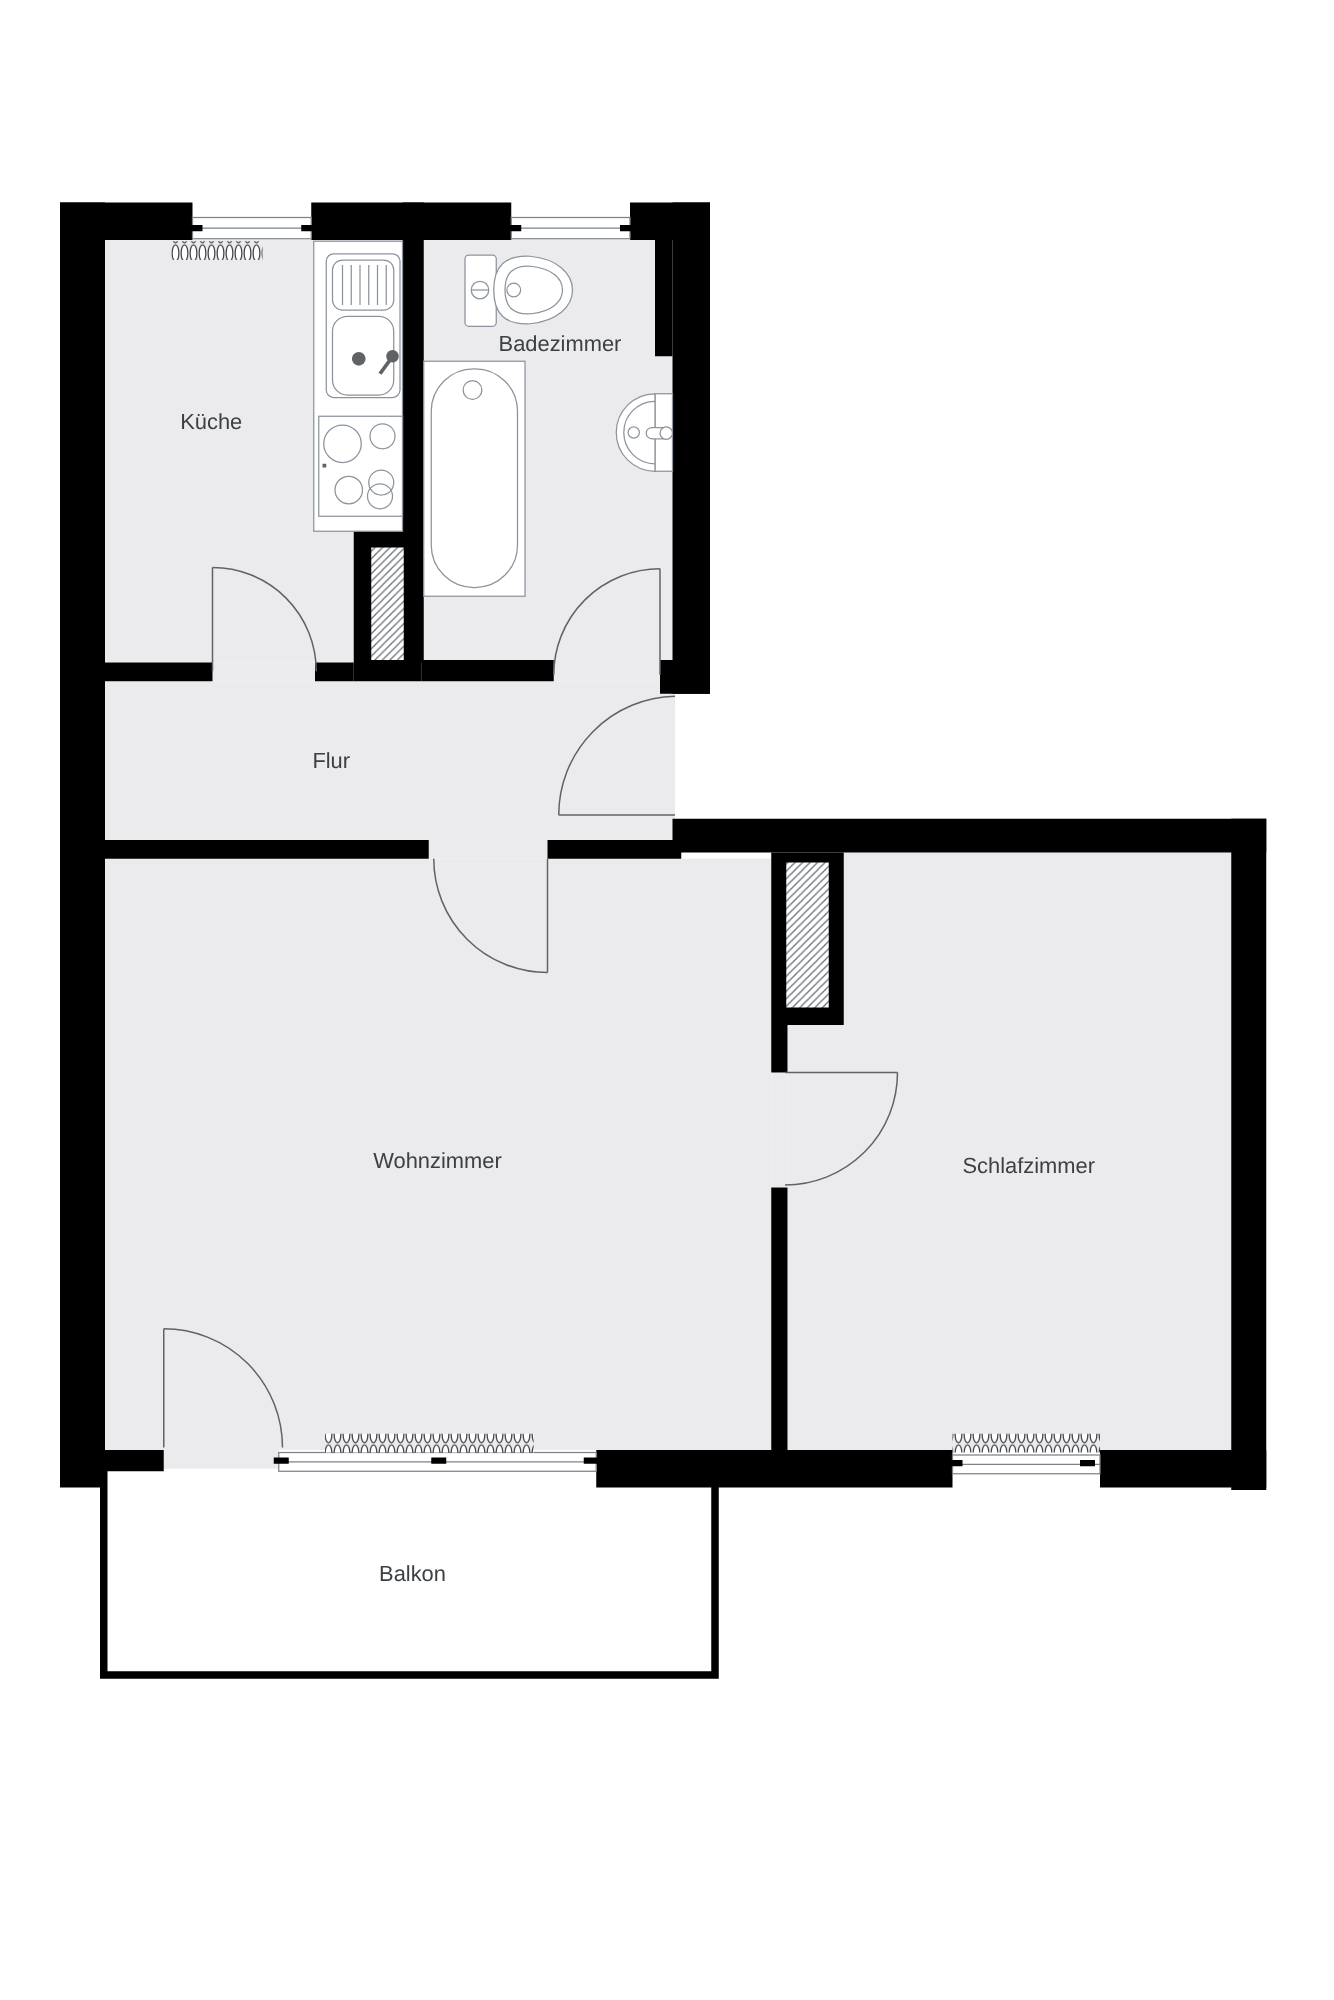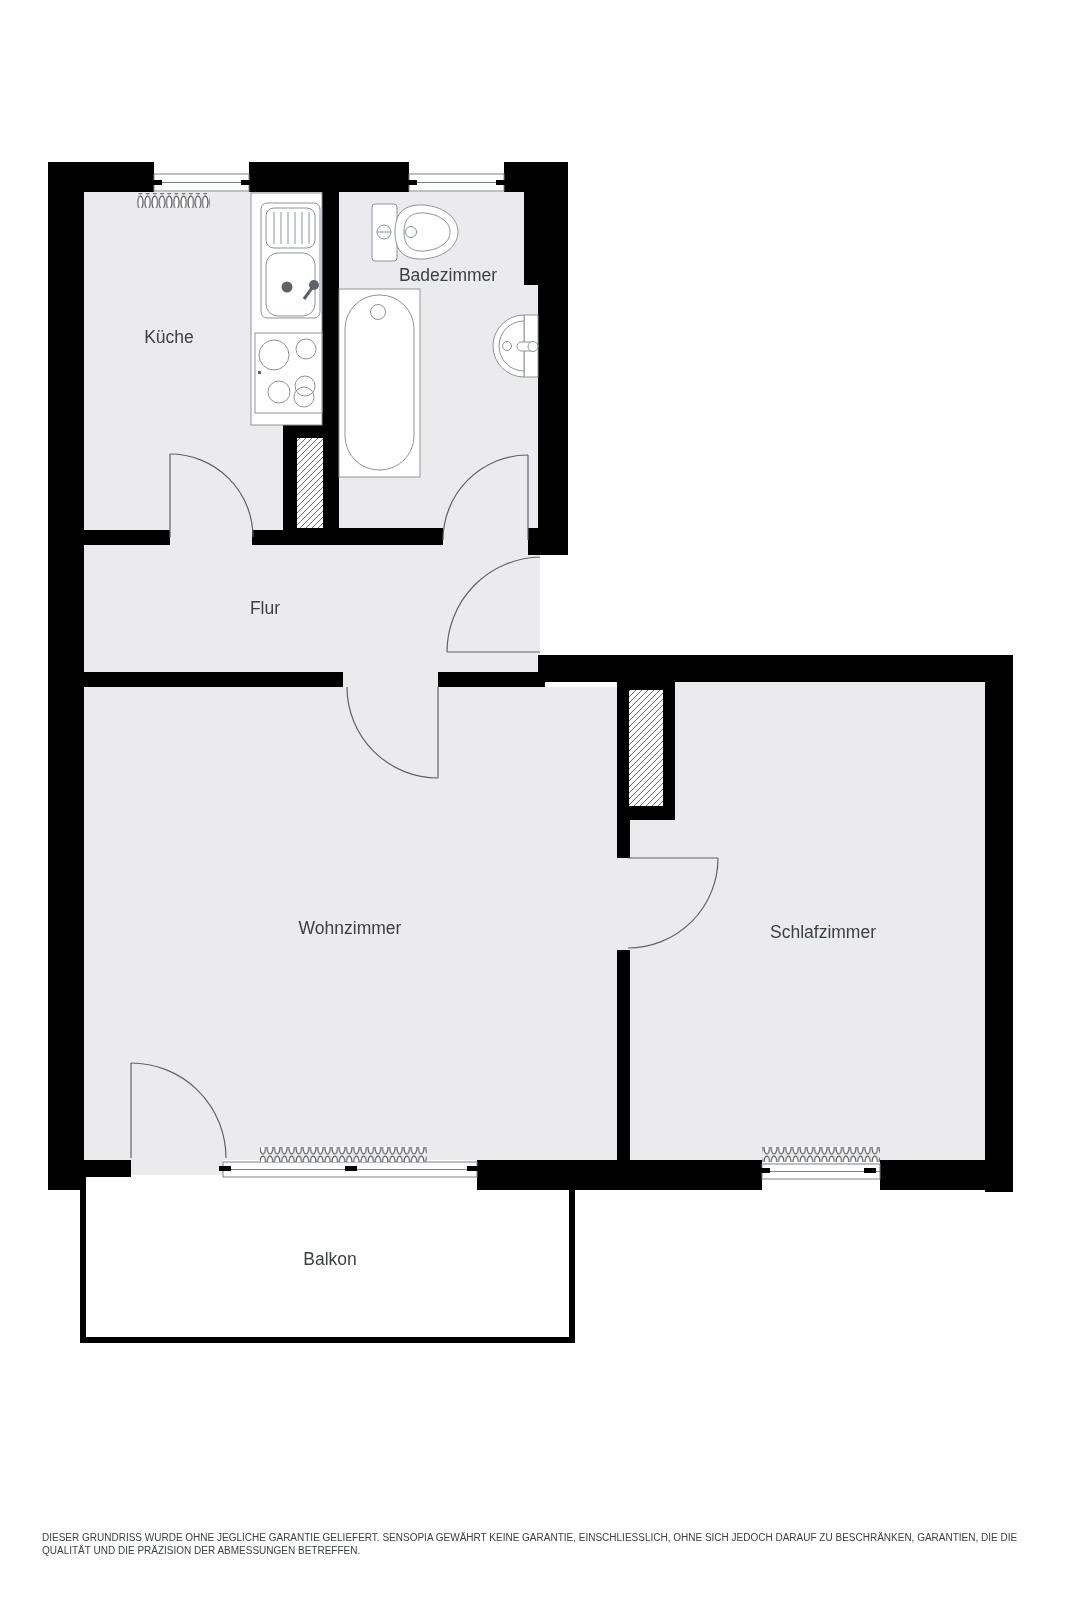--- a/index.html
+++ b/index.html
@@ -212,17 +212,13 @@
   <g>
     <text class="roomlabel" x="169" y="343">Küche</text>
     <text class="roomlabel" x="448" y="281">Badezimmer</text>
     <text class="roomlabel" x="265" y="614">Flur</text>
     <text class="roomlabel" x="350" y="934">Wohnzimmer</text>
     <text class="roomlabel" x="823" y="938">Schlafzimmer</text>
     <text class="roomlabel" x="330" y="1265">Balkon</text>
   </g>
 </svg>
 
-  <div class="disclaimer">
-    <div>DIESER GRUNDRISS WURDE OHNE JEGLICHE GARANTIE GELIEFERT. SENSOPIA GEWÄHRT KEINE GARANTIE, EINSCHLIESSLICH, OHNE SICH JEDOCH DARAUF ZU BESCHRÄNKEN, GARANTIEN, DIE DIE</div>
-    <div>QUALITÄT UND DIE PRÄZISION DER ABMESSUNGEN BETREFFEN.</div>
-  </div>
 </div>
 
 </body></html>

